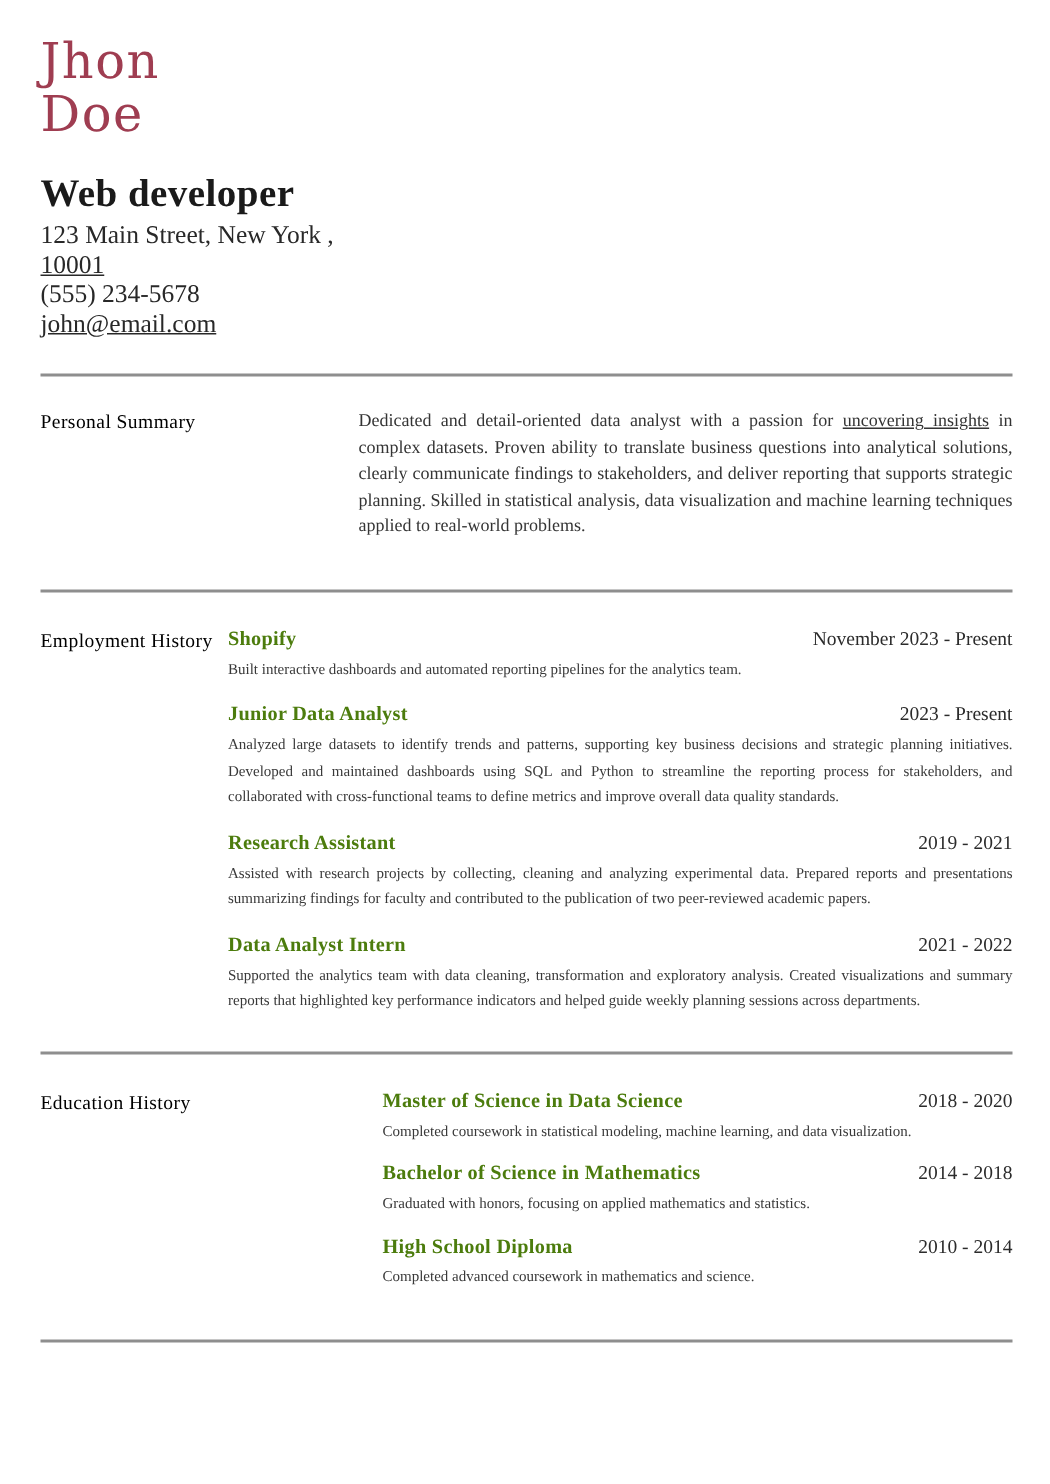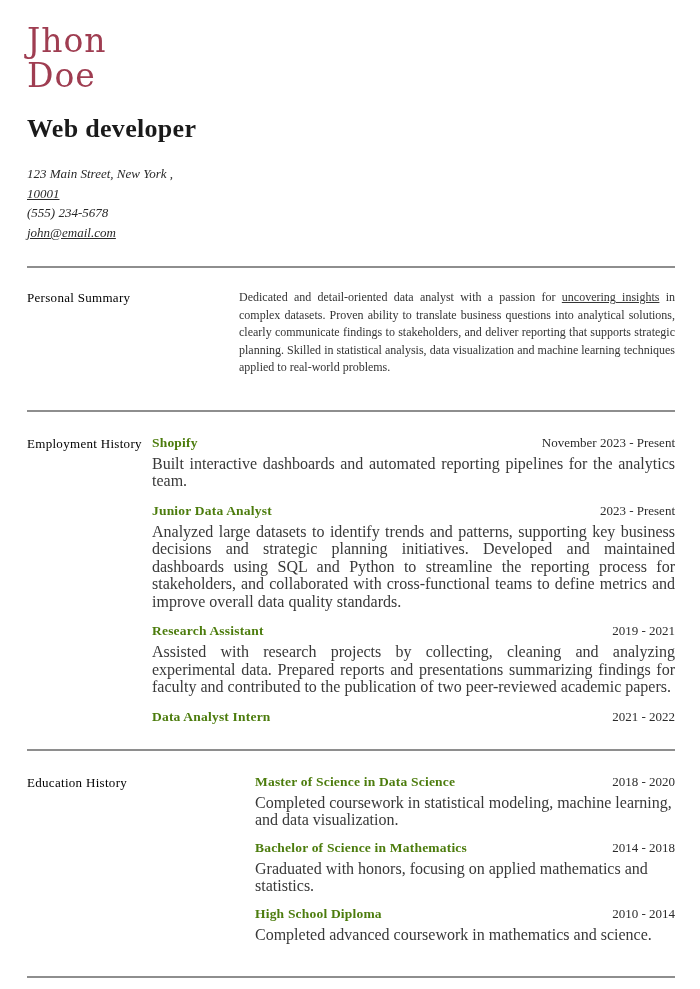--- a/index.html
+++ b/index.html
@@ -20,21 +20,21 @@
     font-family: "DejaVu Serif", "Liberation Serif", serif;
     font-size: 33px; line-height: 1.05; font-weight: 500;
     color: #9e3e52; letter-spacing: 1px;
   }
   .name + .name { }
   .role {
     margin-top: 21px;
     font-size: 26px; font-weight: bold; color: #1c1c1c;
     letter-spacing: 0.3px;
   }
-  .contact { margin-top: 20px; font-size: 13px; line-height: 19.5px; color: #2a2a2a; font-style: italic; }
+  .contact { margin-top: 3px; font-size: 17px; line-height: 19.5px; color: #2a2a2a; }
   .contact .line { display: block; }
   .contact .linkish { text-decoration: underline; color: #2a2a2a; }
   
   .rule {
     border: none; border-top: 2px solid #8e8e8e;
     margin: 0;
   }
   .rule-1 { margin-top: 24px; }
   
   .section { display: flex; align-items: flex-start; }
@@ -50,21 +50,21 @@
   .label-narrow { max-width: 125px; }
   .section-content { flex: 1 1 auto; min-width: 0; }
   .summary-text { font-size: 12px; line-height: 17.5px; color: #353535; text-align: justify; }
   .summary-text .linkish { text-decoration: underline; }
   
   .entry { margin-bottom: 13px; }
   .entry:last-child { margin-bottom: 0; }
   .entry-head { display: flex; justify-content: space-between; align-items: baseline; }
   .entry-title { font-size: 13.5px; font-weight: bold; color: #4d7c0f; letter-spacing: 0.2px; }
   .entry-date { font-size: 13px; color: #2d2d2d; white-space: nowrap; padding-left: 12px; }
-  .entry-desc { margin-top: 4px; font-size: 16px; line-height: 17.5px; color: #3a3a3a; text-align: justify; }
+  .entry-desc { margin-top: 4px; font-size: 10px; line-height: 17.5px; color: #3a3a3a; text-align: justify; }
   .edu .entry { margin-bottom: 11px; }
   .edu .entry-desc { text-align: left; }
 </style>
 </head>
 <body>
 
 <div class="page">
 
   <div>
     <div class="name">Jhon</div>
@@ -115,20 +115,21 @@
           <span class="entry-date">2019 - 2021</span>
         </div>
         <div class="entry-desc">Assisted with research projects by collecting, cleaning and analyzing experimental data. Prepared reports and presentations summarizing findings for faculty and contributed to the publication of two peer-reviewed academic papers.</div>
       </div>
 
       <div class="entry">
         <div class="entry-head">
           <span class="entry-title">Data Analyst Intern</span>
           <span class="entry-date">2021 - 2022</span>
         </div>
+        <div class="entry-desc">Supported the analytics team with data cleaning, transformation and exploratory analysis. Created visualizations and summary reports that highlighted key performance indicators and helped guide weekly planning sessions across departments.</div>
       </div>
 
     </div>
   </div>
 
   <hr class="rule">
 
   <div class="section section-3 edu">
     <div class="section-label">Education History</div>
     <div class="section-content">

